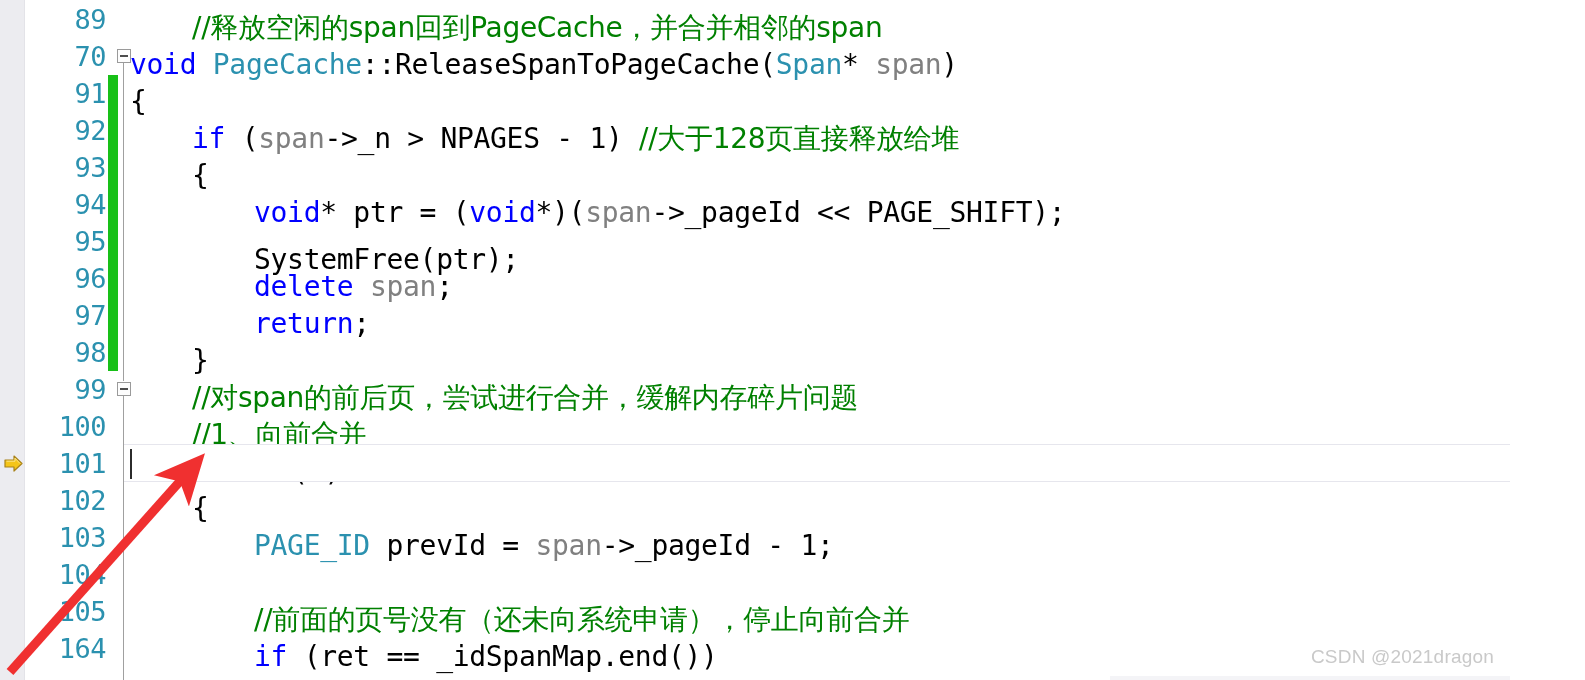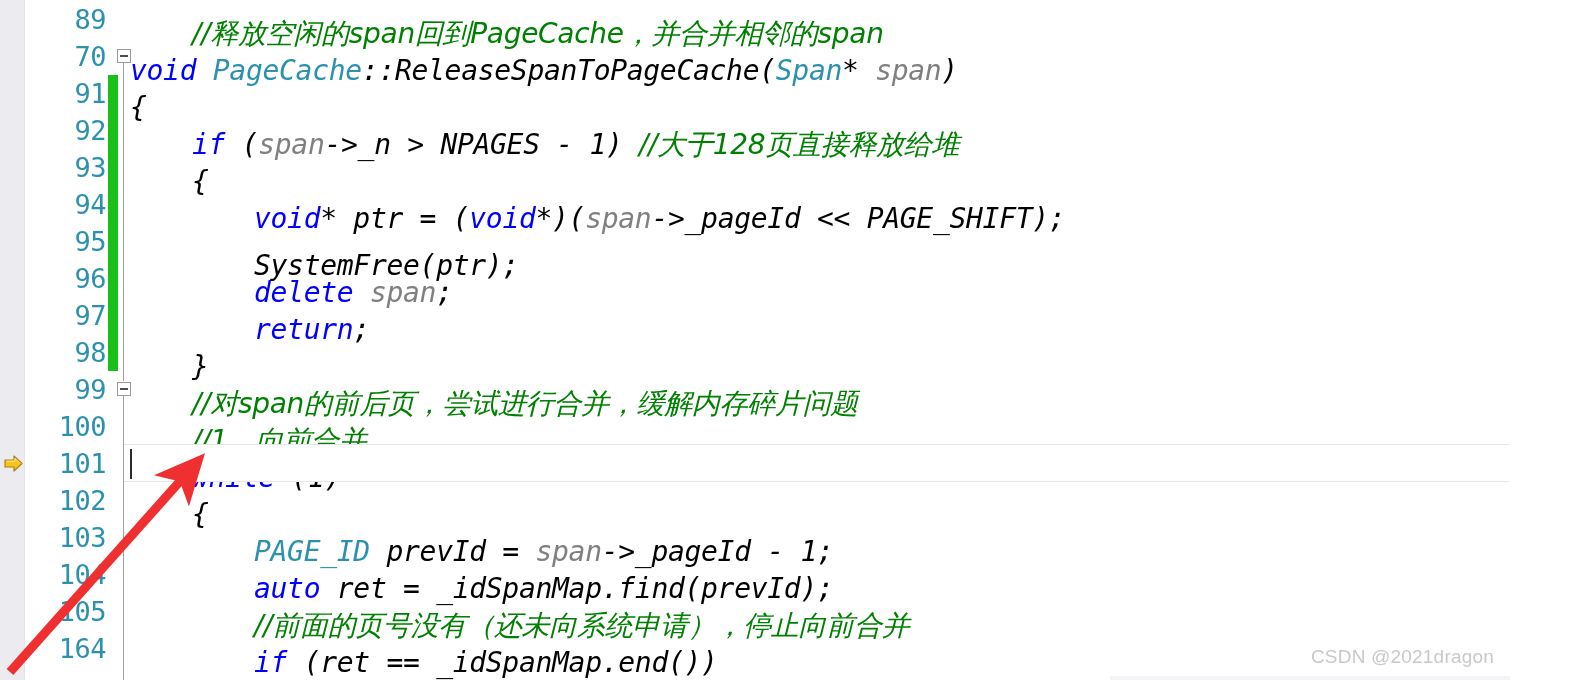--- a/index.html
+++ b/index.html
@@ -92,29 +92,28 @@
     content: "";
     position: absolute;
     left: 2px; top: 5px;
     width: 8px; height: 2px;
     background: #4D4D4D;
   }
 
   .code {
     position: absolute;
     left: 130px;
-    top: 14px;
+    top: 8px;
     height: 37px;
     line-height: 37px;
     font-size: 28px;
     font-family: "DejaVu Sans Mono", "Liberation Mono", monospace;
     color: #000000;
     white-space: pre;
     letter-spacing: -0.3px;
-    font-style: italic;
   }
 
   
   .kw   { color: #0000FF; }   
   .type { color: #2B91AF; }   
   .cmt  { color: #008000; font-family: "DejaVu Sans", "Liberation Sans", sans-serif; }
   .var  { color: #808080; }   
   .pun  { color: #000000; }
 
   
@@ -195,21 +194,21 @@
       <div class="line" style="top: 223px;"><div class="ln">95</div><div class="changebar" style="background: rgb(24, 192, 24);"></div><div class="code" style="left: 254px; margin-top: 10px;"><span class="pun">SystemFree(ptr);</span></div></div>
       <div class="line" style="top: 260px;"><div class="ln">96</div><div class="changebar" style="background: rgb(24, 192, 24);"></div><div class="code" style="left: 254px;"><span class="kw">delete</span><span class="pun"> </span><span class="var">span</span><span class="pun">;</span></div></div>
       <div class="line" style="top: 297px;"><div class="ln">97</div><div class="changebar" style="background: rgb(24, 192, 24);"></div><div class="code" style="left: 254px;"><span class="kw">return</span><span class="pun">;</span></div></div>
       <div class="line" style="top: 334px;"><div class="ln">98</div><div class="changebar" style="background: rgb(24, 192, 24);"></div><div class="code" style="left: 192px;"><span class="pun">}</span></div></div>
       <div class="line" style="top: 371px;"><div class="ln">99</div><div class="foldbox"></div><div class="code" style="left: 192px;"><span class="cmt">//对span的前后页，尝试进行合并，缓解内存碎片问题</span></div></div>
       <div class="line" style="top: 408px;"><div class="ln">100</div><div class="code" style="left: 192px;"><span class="cmt">//1、向前合并</span></div></div>
       <div class="curline" style="top: 444px;"></div>
       <div class="line" style="top: 445px;"><div class="ln">101</div><div class="code" style="left: 192px;"><span class="kw">while</span><span class="pun"> (1)</span></div><div class="caret" style="left: 130px; top: 4px;"></div></div>
       <div class="line" style="top: 482px;"><div class="ln">102</div><div class="code" style="left: 192px;"><span class="pun">{</span></div></div>
       <div class="line" style="top: 519px;"><div class="ln">103</div><div class="code" style="left: 254px;"><span class="type">PAGE_ID</span><span class="pun"> prevId = </span><span class="var">span</span><span class="pun">-&gt;_pageId - 1;</span></div></div>
-      <div class="line" style="top: 556px;"><div class="ln">104</div><div class="code" style="left: 254px;"><span class="kw">auto</span><span class="pun"> ret = _idSpanMap.find(prevId);</span></div></div>
+      <div class="line" style="top: 556px;"><div class="ln">104</div></div>
       <div class="line" style="top: 593px;"><div class="ln">105</div><div class="code" style="left: 254px;"><span class="cmt">//前面的页号没有（还未向系统申请），停止向前合并</span></div></div>
       <div class="line" style="top: 630px;"><div class="ln">164</div><div class="code" style="left: 254px;"><span class="kw">if</span><span class="pun"> (ret == _idSpanMap.end())</span></div></div>
     </div>
 
   <svg class="annot-arrow" id="annot-arrow">
     <defs>
       <marker id="ahead" markerWidth="6" markerHeight="6" refX="3.1" refY="3" orient="auto" markerUnits="strokeWidth">
         <path d="M0,0.4 L5.6,3 L0,5.6 L1.4,3 Z" fill="#F03030"></path>
       </marker>
     </defs>

